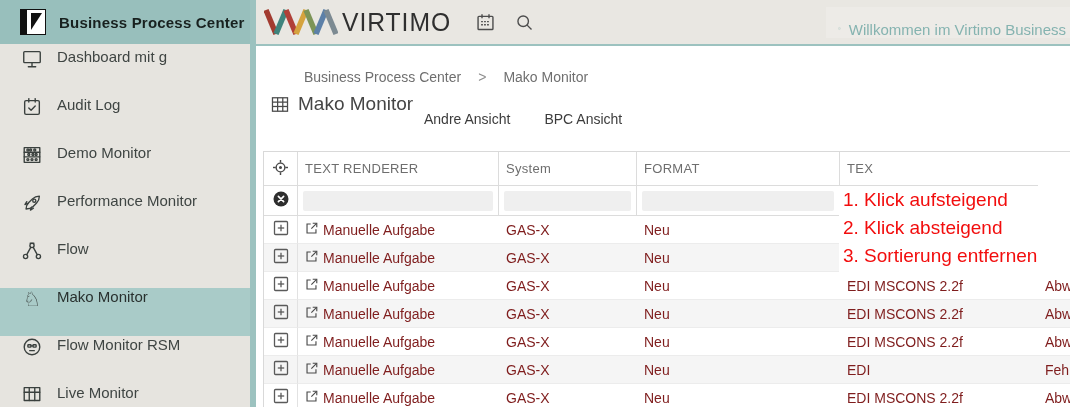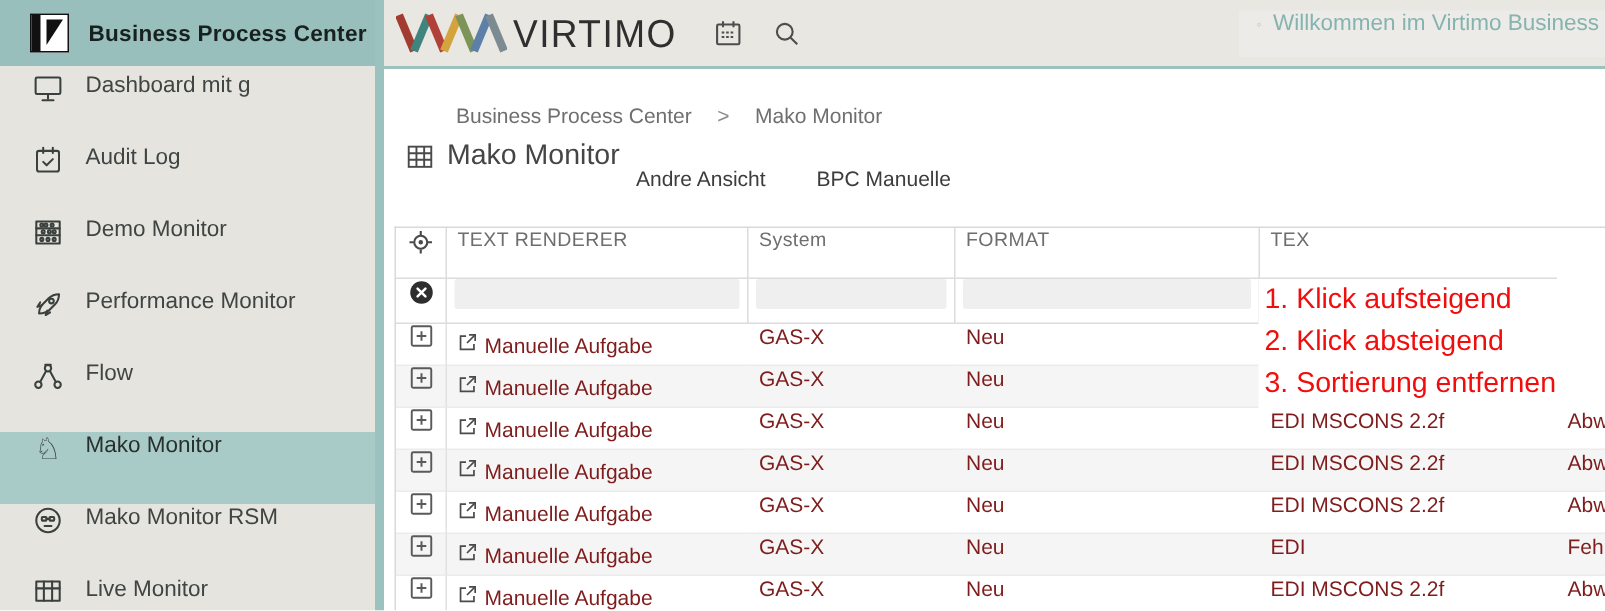--- a/index.html
+++ b/index.html
@@ -21,39 +21,39 @@
   .side-item .sicon svg{stroke:#3a403e;}
   .side-item .slabel{font-size:15px;}
   .chess{font-family:"DejaVu Sans",sans-serif;font-size:20px;line-height:20px;color:#3a403e;}
 
   
   .main{position:absolute;left:256px;top:0;width:814px;height:407px;overflow:hidden;}
   .topbar{position:absolute;left:0;top:0;width:814px;height:44px;background:#e9e7e2;border-bottom:2px solid #9cc2bf;display:flex;align-items:center;}
   .vlogo{display:flex;align-items:center;margin-left:8px;gap:4px;}
   .vlogo-text{font-size:26px;letter-spacing:1px;color:#2f2f2f;transform:scaleX(.95);transform-origin:left;}
   .tb-icon{margin-left:18px;display:flex;align-items:center;cursor:pointer;}
-  .banner{position:absolute;right:0;top:7px;height:31px;background:#edebe7;display:flex;align-items:flex-start;gap:8px;padding:0 4px 0 12px;color:#85b3b0;font-size:15px;white-space:nowrap;overflow:hidden;width:228px;}
+  .banner{position:absolute;right:0;top:7px;height:31px;background:#edebe7;display:flex;align-items:flex-end;gap:8px;padding:0 4px 0 12px;color:#85b3b0;font-size:15px;white-space:nowrap;overflow:hidden;width:228px;}
 
   
   .breadcrumb{position:absolute;left:48px;top:69px;font-size:14px;color:#6f6f6f;display:flex;gap:17px;align-items:center;}
   .breadcrumb .crumb{cursor:pointer;}
   .breadcrumb .sep{color:#8d8d8d;}
   .title-row{position:absolute;left:14px;top:93px;display:flex;align-items:center;gap:8px;color:#454545;}
   .title-row .ptitle{font-size:19px;}
   .view-tabs{position:absolute;left:168px;top:111px;display:flex;gap:34px;font-size:14px;color:#3c3c3c;justify-content:center;}
   .view-tab{cursor:pointer;}
 
   
   .tbl{position:absolute;left:7px;top:151px;width:920px;border:1px solid #d9d9d9;border-bottom:none;}
   .trow{display:grid;grid-template-columns:34px 201px 138px 203px 198px 140px;}
   .trow.head{height:34px;background:#fff;}
   .trow.filter{height:30px;background:#fff;}
   .trow.data{height:28px;background:#fff;cursor:pointer;}
   .trow.data.alt{background:#f5f5f5;}
-  .trow>div{display:flex;overflow:hidden;}
+  .trow>div{display:flex;align-items:center;overflow:hidden;}
   .trow.head>div{border-bottom:1px solid #dcdcdc;border-right:1px solid #dcdcdc;color:#6e6e6e;font-size:13px;letter-spacing:.3px;padding-left:7px;}
   .trow.head>div:last-child{border-right:none;}
   .trow.head>div:first-child{justify-content:center;padding-left:0;}
   .trow.filter>div{border-bottom:1px solid #dcdcdc;border-right:1px solid #dcdcdc;padding:0 5px;}
   .trow.filter>div:last-child{border-right:none;}
   .trow.filter>div:first-child{justify-content:center;padding:0;}
   .trow.data>div{border-bottom:1px solid #ececec;color:#7f1d1d;font-size:14px;padding-left:7px;}
   .trow.data>div:first-child{border-right:1px solid #e2e2e2;justify-content:center;padding-left:0;}
   .filter-box{width:100%;height:20px;background:#efefef;border:none;border-radius:2px;}
   .sort-ind{display:flex;align-items:center;margin-left:9px;gap:1px;}
@@ -147,21 +147,21 @@
         <div class="side-item">
           <span class="sicon">
             <svg width="22" height="22" viewBox="0 0 24 24" fill="none" stroke="#3a403e" stroke-width="1.5" stroke-linecap="round" stroke-linejoin="round">
               <circle cx="12" cy="12" r="8.5"></circle>
               <rect x="7.5" y="9.5" width="3.4" height="2.6" rx="0.6"></rect>
               <rect x="13.1" y="9.5" width="3.4" height="2.6" rx="0.6"></rect>
               <line x1="10.9" y1="10.8" x2="13.1" y2="10.8"></line>
               <line x1="9.5" y1="16" x2="14.5" y2="16"></line>
             </svg>
           </span>
-          <span class="slabel">Mako Monitor RSM</span>
+          <span class="slabel">Flow Monitor RSM</span>
         </div>
         <div class="side-item">
           <span class="sicon">
             <svg width="22" height="22" viewBox="0 0 24 24" fill="none" stroke="#3a403e" stroke-width="1.5" stroke-linecap="round" stroke-linejoin="round">
               <rect x="3.5" y="4" width="17" height="14"></rect>
               <line x1="3.5" y1="9" x2="20.5" y2="9"></line>
               <line x1="9" y1="4" x2="9" y2="18"></line>
               <line x1="15" y1="4" x2="15" y2="18"></line>
             </svg>
           </span>
@@ -223,21 +223,21 @@
           <line x1="2.5" y1="9" x2="21.5" y2="9"></line>
           <line x1="2.5" y1="14.5" x2="21.5" y2="14.5"></line>
         <line x1="9" y1="3.5" x2="9" y2="20.5"></line>
           <line x1="15.5" y1="3.5" x2="15.5" y2="20.5"></line>
       </svg>
       <span class="ptitle">Mako Monitor</span>
     </div>
 
     <div class="view-tabs">
       <span class="view-tab">Andre Ansicht</span>
-      <span class="view-tab">BPC Manuelle</span>
+      <span class="view-tab">BPC Ansicht</span>
     </div>
 
     <div class="tbl" id="tbl">
         <div class="trow head">
           <div>
             <span><svg width="19" height="19" viewBox="0 0 24 24" fill="none" stroke="#4a4a4a" stroke-width="1.8">
                 <circle cx="12" cy="12" r="5.5"></circle>
                 <circle cx="12" cy="12" r="1" fill="#4a4a4a"></circle>
                 <line x1="12" y1="2.5" x2="12" y2="6"></line>
                 <line x1="12" y1="18" x2="12" y2="21.5"></line>

